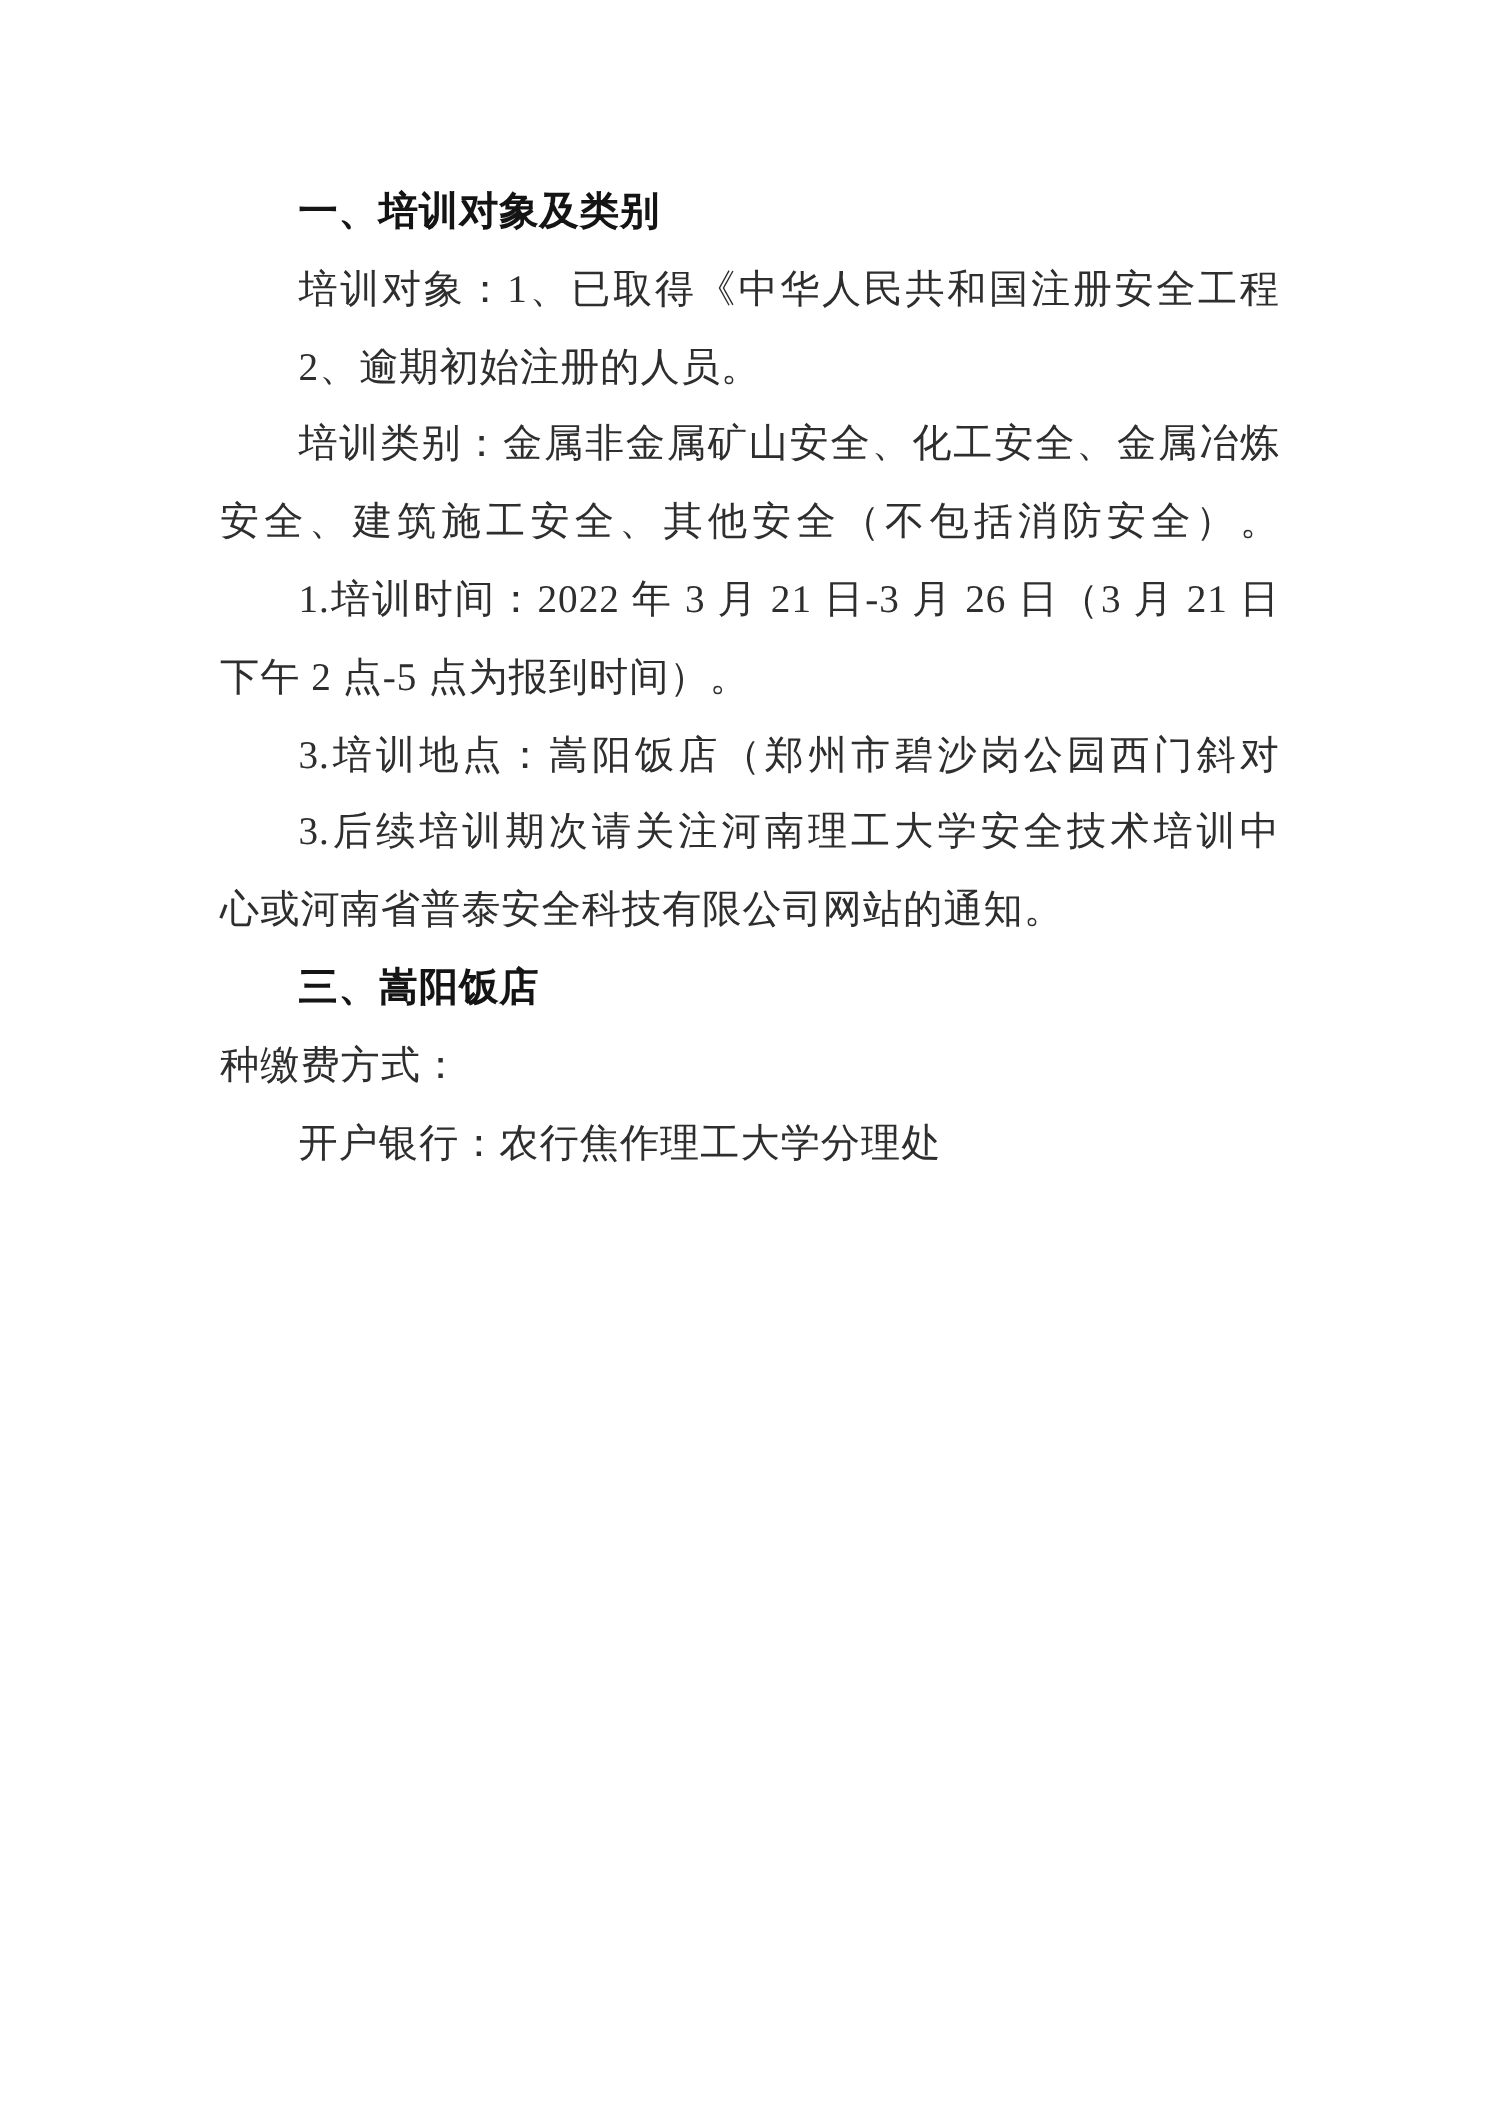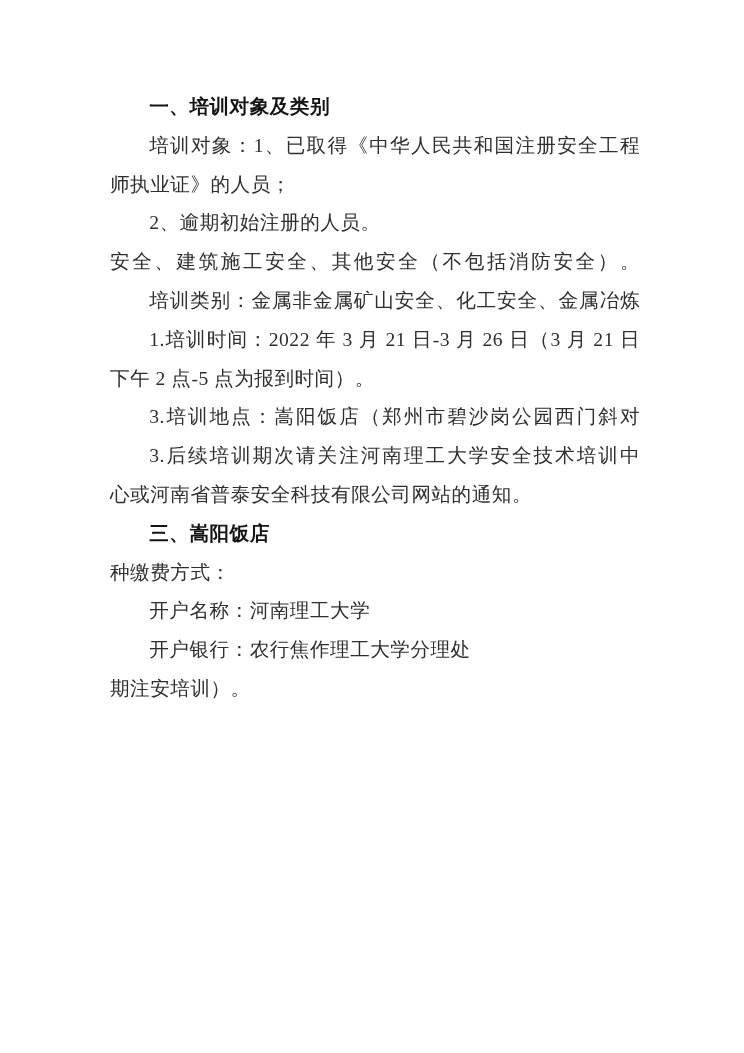--- a/index.html
+++ b/index.html
@@ -39,35 +39,32 @@
   section { margin: 0; padding: 0; }
 </style>
 </head>
 <body>
 
 <div class="page">
 
   <section>
     <div class="line h ind">一、培训对象及类别</div>
     <div class="line ind fill">培训对象：1、已取得《中华人民共和国注册安全工程</div>
-    <div class="line">师执业证》的人员；</div>
     <div class="line ind">2、逾期初始注册的人员。</div>
+    <div class="line ind fill">培训类别：金属非金属矿山安全、化工安全、金属冶炼</div>
     <div class="line fill">安全、建筑施工安全、其他安全（不包括消防安全）。</div>
-    <div class="line ind fill">培训类别：金属非金属矿山安全、化工安全、金属冶炼</div>
   </section>
 
   <section>
     <div class="line ind fill">1.培训时间：2022 年 3 月 21 日-3 月 26 日（3 月 21 日</div>
     <div class="line">下午 2 点-5 点为报到时间）。</div>
     <div class="line ind fill">3.培训地点：嵩阳饭店（郑州市碧沙岗公园西门斜对</div>
     <div class="line ind fill">3.后续培训期次请关注河南理工大学安全技术培训中</div>
     <div class="line">心或河南省普泰安全科技有限公司网站的通知。</div>
   </section>
 
   <section>
     <div class="line h ind">三、嵩阳饭店</div>
     <div class="line">种缴费方式：</div>
-    <div class="line ind">开户名称：河南理工大学</div>
     <div class="line ind">开户银行：农行焦作理工大学分理处</div>
-    <div class="line">期注安培训）。</div>
   </section>
 
 </div>
 
 </body></html>

